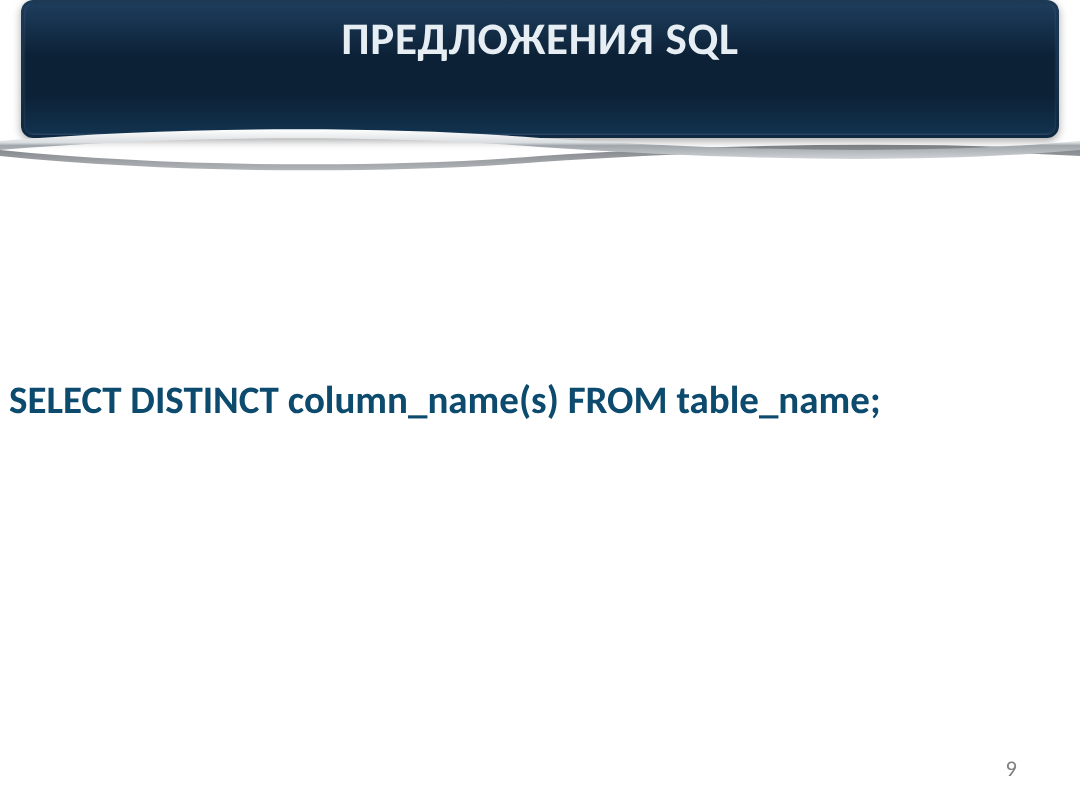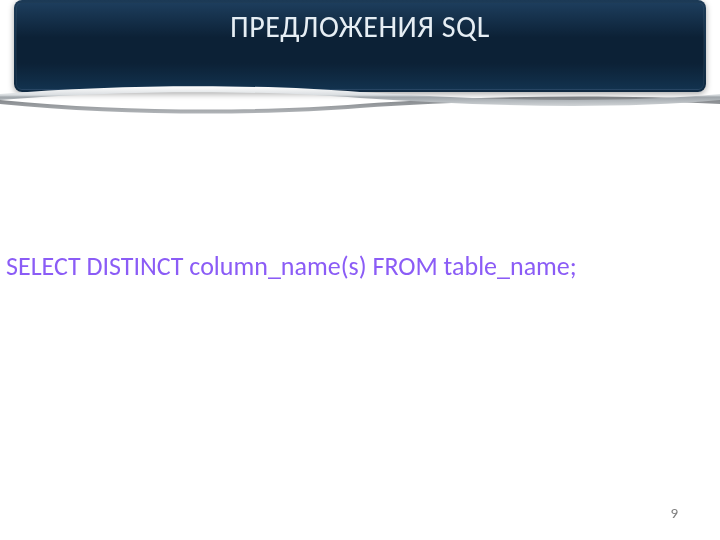--- a/index.html
+++ b/index.html
@@ -37,21 +37,21 @@
     border:1px solid rgba(255,255,255,0.05);
   }
   .banner .title{
     position:absolute;
     left:0; right:0;
     top:8px;
     text-align:center;
     color:#e6eef4;
     font-size:30px;
     line-height:1.25;
-    font-weight:400;
+    font-weight:700;
     letter-spacing:0.5px;
   }
 
   
   .swoosh{
     position:absolute;
     left:0;
     right:0;
     top:86px;
     height:30px;
@@ -67,22 +67,22 @@
     display:block;
   }
 
   
   .body-text{
     position:absolute;
     left:6px;
     right:6px;
     top:250px;
     font-size:26px;
-    color:#8b5cf6;
-    font-weight:400;
+    color:#0c4a6e;
+    font-weight:700;
   }
 
   
   .page-num{
     position:absolute;
     right:42px;
     bottom:18px;
     font-size:15px;
     color:#808080;
   }

